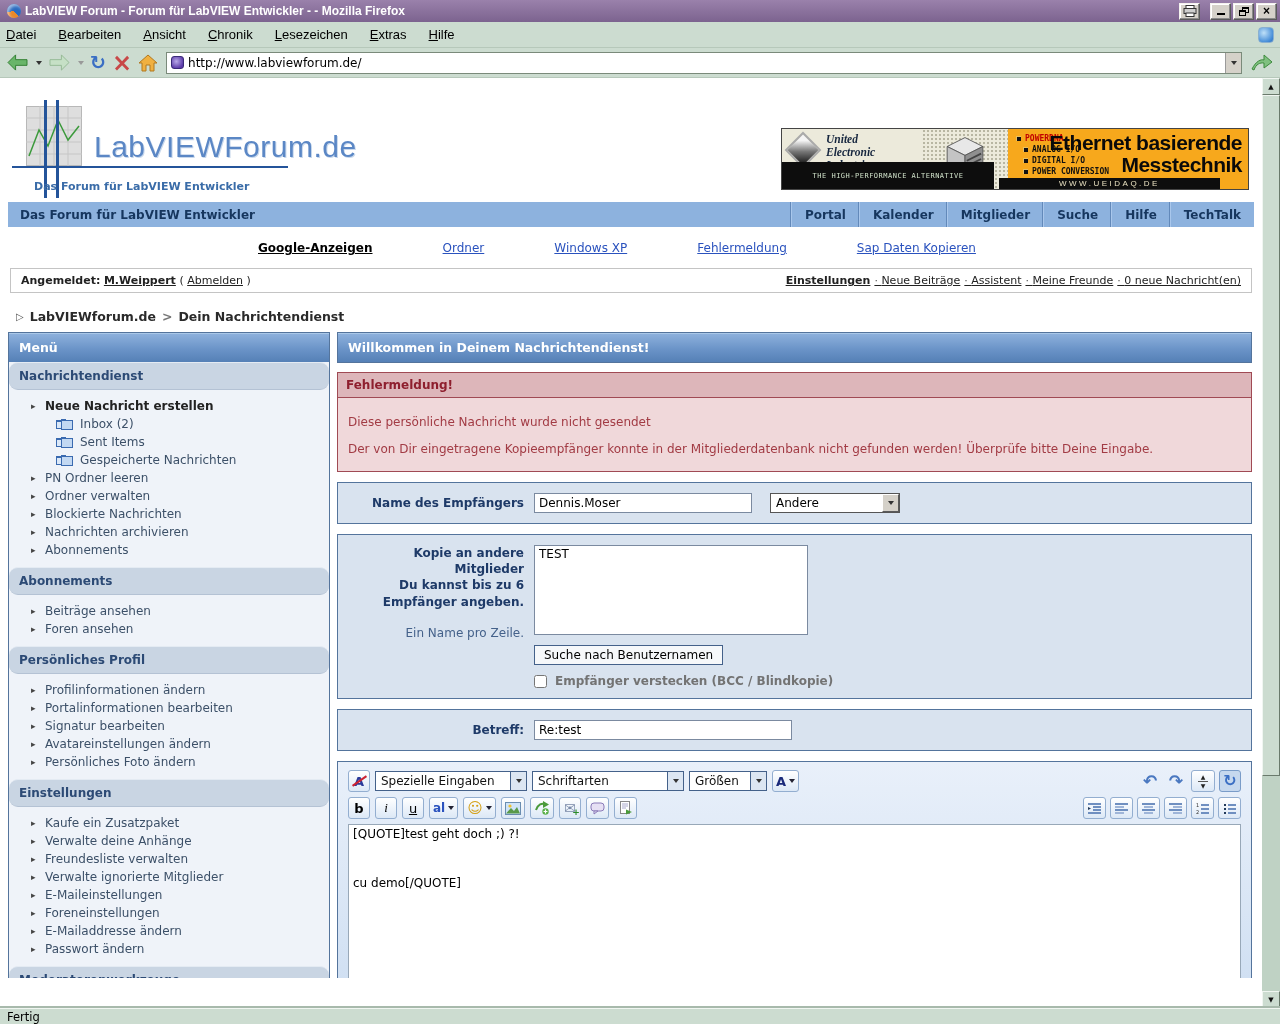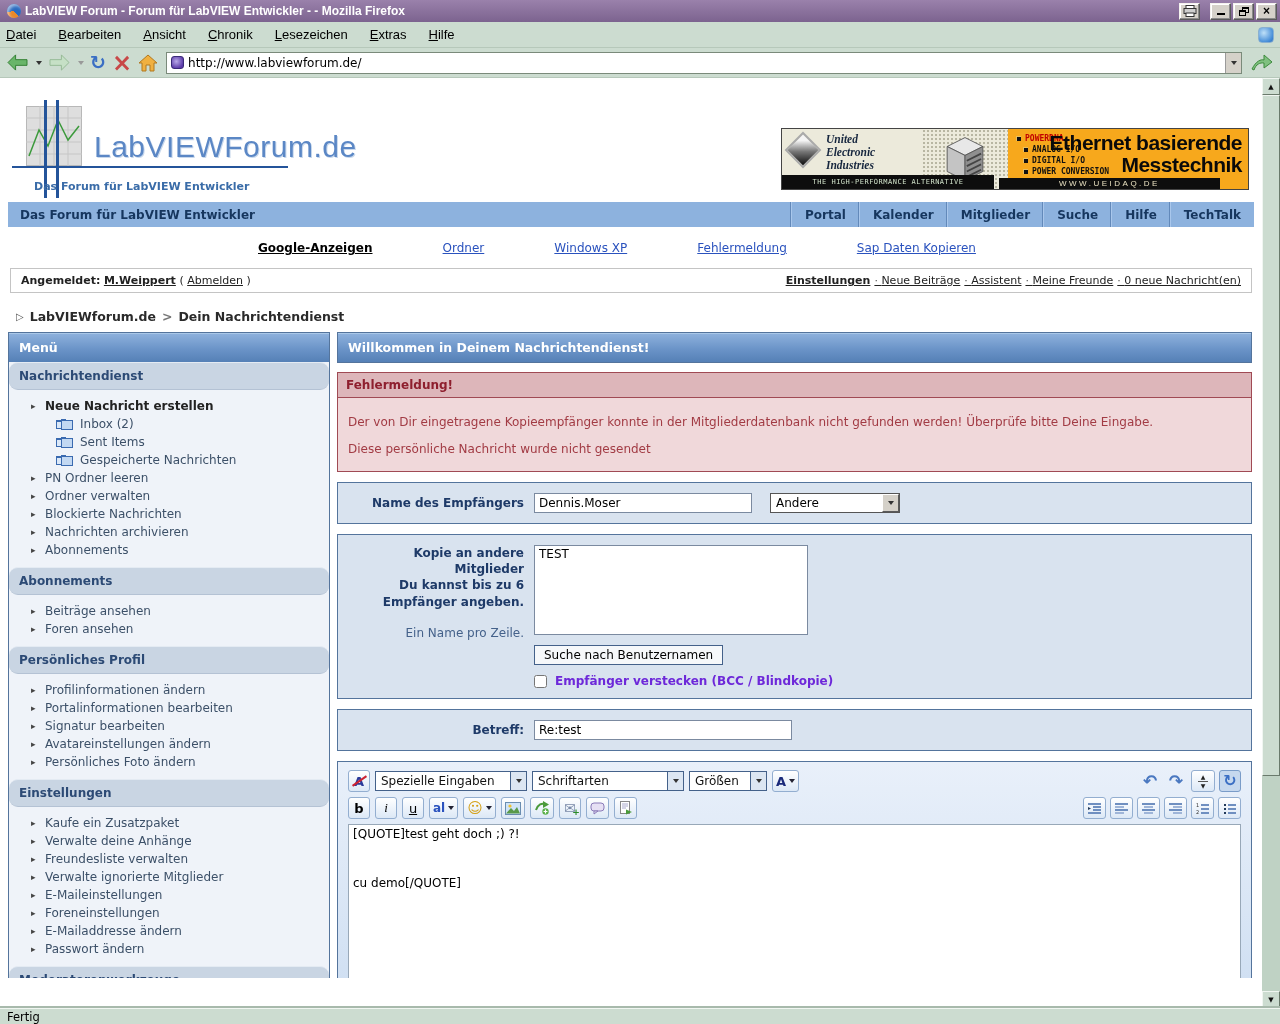--- a/index.html
+++ b/index.html
@@ -68,21 +68,21 @@
   .ad-diamond { width:26px; height:26px; margin:6px 4px 0 2px; transform:rotate(45deg); background:linear-gradient(135deg,#f4f4f4 20%,#777 55%,#0a0a0a); border:2px solid #aaa; flex:none; }
   .ad-co { font-family:"Liberation Serif",serif; font-style:italic; font-weight:bold; font-size:11.5px; color:#16263e; line-height:1.12; padding-top:2px; }
   .ad-mid { width:86px; background:#eceadb; background-image:radial-gradient(#b8b6a2 0.8px,transparent 0.8px); background-size:4px 4px; display:flex; align-items:center; justify-content:center; flex:none; }
   .ad-right { flex:1; background:#f7a81c; position:relative; }
   .ad-products { position:absolute; left:8px; top:5px; font-family:"DejaVu Sans Mono",monospace; font-size:8px; font-weight:bold; color:#111; }
   .ad-li { display:flex; align-items:center; gap:4px; margin-bottom:2px; }
   .ad-li + .ad-li { margin-left:7px; }
   .ad-bullet { width:5px; height:5px; background:#111; box-shadow:inset 1px 1px 0 #e8c060; flex:none; }
   .ad-li [data-hl="true"] { color:#c00000; }
   .ad-headline { position:absolute; right:6px; top:3px; text-align:right; font-family:"Liberation Sans",sans-serif; font-weight:bold; font-size:21px; line-height:1.05; color:#0a0a0a; letter-spacing:-0.5px; }
-  .ad-tagline { position:absolute; left:0; bottom:0; width:212px; height:14px; background:#0d0d0d; color:#cfe0c8; font-family:"DejaVu Sans Mono",monospace; font-size:7px; display:flex; align-items:center; justify-content:center; letter-spacing:0.5px; }
+  .ad-tagline { position:absolute; left:0; bottom:0; width:212px; height:27px; background:#0d0d0d; color:#cfe0c8; font-family:"DejaVu Sans Mono",monospace; font-size:7px; display:flex; align-items:center; justify-content:center; letter-spacing:0.5px; }
   .ad-site { position:absolute; right:28px; bottom:0; width:221px; height:11px; background:#0d0d0d; color:#e8e0c0; font-family:Liberation Sans, sans-serif; font-size:8px; display:flex; align-items:center; justify-content:center; letter-spacing:2.5px; }
 
   
   .navbar { margin:0 8px; height:25px; background:#8db2de; display:flex; align-items:center; font-weight:bold; font-size:12px; color:#16365e; }
   .nav-left { padding:0 12px; flex:1; }
   .nav-item { padding:0 13px; height:100%; display:flex; align-items:center; border-left:1px solid #a9c7ec; box-shadow:-1px 0 0 #6289ba; cursor:pointer; }
 
   
   .sponsored { margin:14px 0 0 258px; width:718px; display:flex; justify-content:space-between; font-size:12px; }
   .sp-link { color:#2a52be; text-decoration:underline; cursor:pointer; }
@@ -136,21 +136,21 @@
   .inp-subject { width:258px; height:20px; }
   .ta-copy { width:274px; height:90px; resize:none; }
 
   .winselect { height:20px; background:#fff; border:1px solid #555; display:flex; align-items:center; margin-left:18px; }
   .winselect .wtxt { flex:1; font-size:12px; padding:0 5px; }
   .winselect .wbtn { width:17px; height:18px; background:#d5d1c9; border:1px solid; border-color:#fff #5a5a5a #5a5a5a #fff; display:flex; align-items:center; justify-content:center; font-size:7px; flex:none; }
 
   .search-btn { margin-top:7px; background:#f6f8fa; border:1px solid #44618a; font-size:12px; font-family:"DejaVu Sans",sans-serif; padding:2px 9px; cursor:pointer; }
   .bcc-row { margin-top:9px; display:flex; align-items:center; gap:8px; }
   .bcc-row input { width:13px; height:13px; }
-  .bcc-label { font-weight:bold; font-size:12px; color:#6d28d9; }
+  .bcc-label { font-weight:bold; font-size:12px; color:#737373; }
 
   
   .editor { background:linear-gradient(#e9f0fa,#cfdff2); padding:8px 10px; }
   .erow { display:flex; align-items:center; gap:5px; margin-bottom:5px; }
   .ebtn { height:22px; min-width:22px; border:1px solid #93aed0; border-radius:3px; background:linear-gradient(#ffffff,#dce8f6); display:flex; align-items:center; justify-content:center; font-size:13px; cursor:pointer; padding:0 3px; }
   .ebtn .caret { border-top-color:#223; margin-left:3px; }
   .eflat { height:22px; min-width:22px; display:flex; align-items:center; justify-content:center; cursor:pointer; }
   .esel { height:20px; border:1px solid #44618a; background:#fff; display:flex; align-items:center; }
   .esel .t { flex:1; font-size:12px; padding:0 5px; color:#111; white-space:nowrap; overflow:hidden; }
   .esel .a { width:16px; height:100%; background:#dce6f2; border-left:1px solid #44618a; display:flex; align-items:center; justify-content:center; font-size:7px; color:#223; flex:none; }
@@ -540,22 +540,22 @@
           <div class="side-sec-header">Moderatorenwerkzeuge</div>
 
         </div>
 
         <div class="main">
           <div class="grad-header main-header">Willkommen in Deinem Nachrichtendienst!</div>
 
           <div class="errbox">
             <div class="err-title">Fehlermeldung!</div>
             <div class="err-body">
+              <p>Diese persönliche Nachricht wurde nicht gesendet</p>
               <p>Der von Dir eingetragene Kopieempfänger konnte in der Mitgliederdatenbank nicht gefunden werden! Überprüfe bitte Deine Eingabe.</p>
-              <p>Diese persönliche Nachricht wurde nicht gesendet</p>
             </div>
           </div>
 
           <div class="fbox frow">
             <span class="flabel">Name des Empfängers</span>
             <input type="text" class="inp-recipient" value="Dennis.Moser" style="">
             <span class="winselect" style="width:130px;">
               <span class="wtxt">Andere</span>
               <span class="wbtn">
                   <span class="caret"></span>

